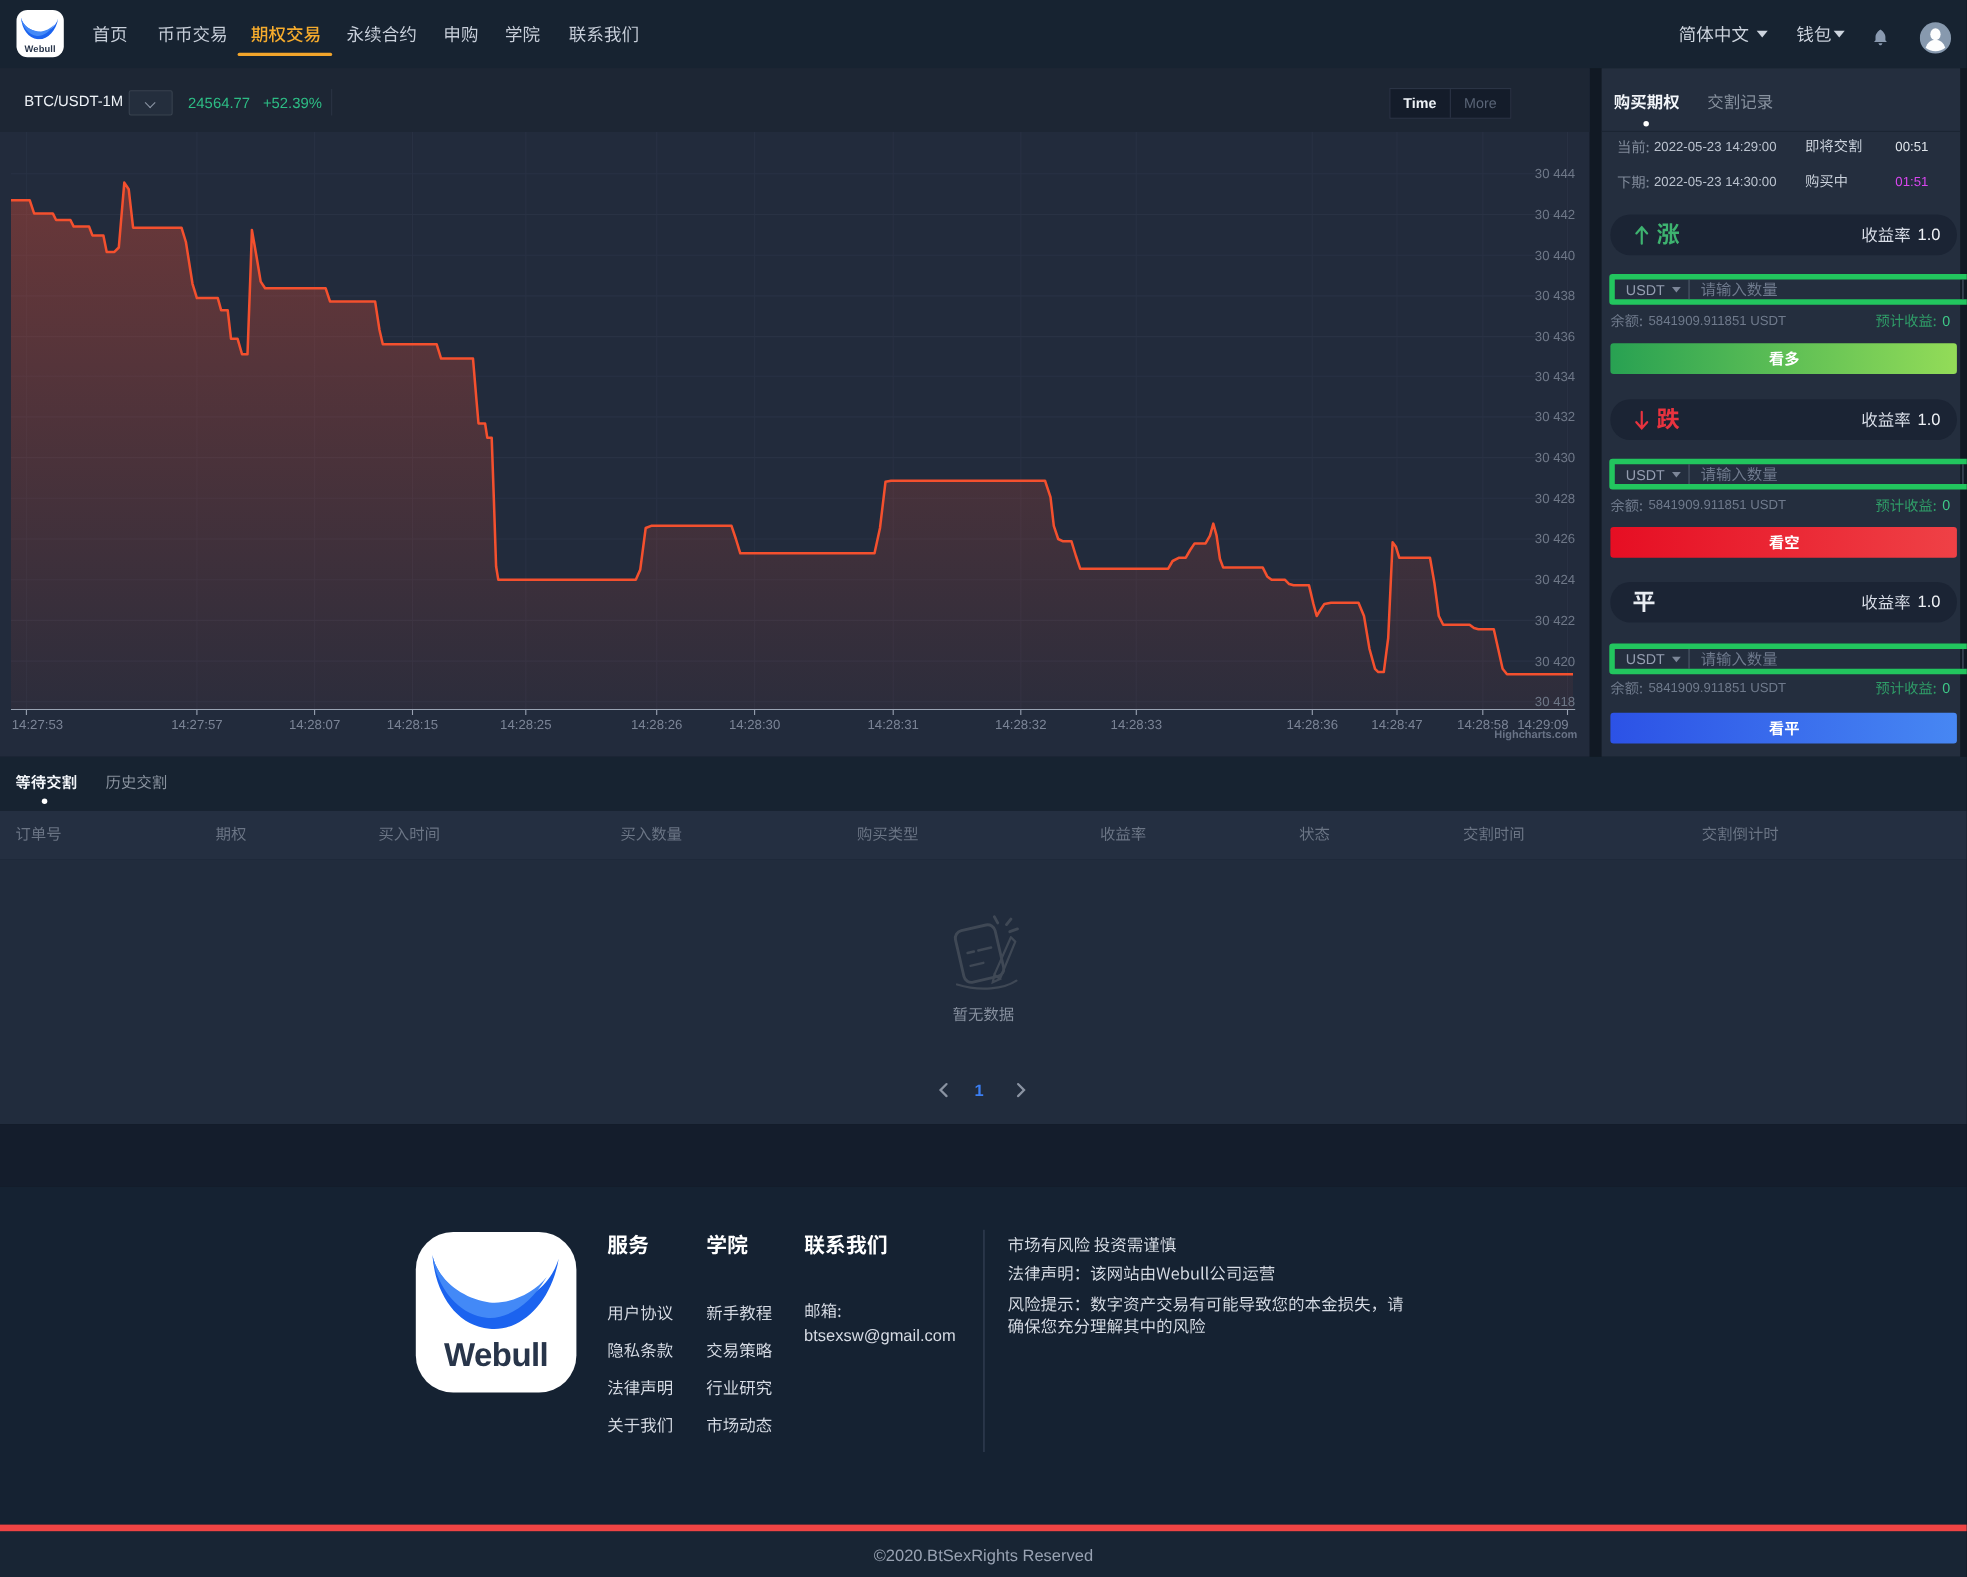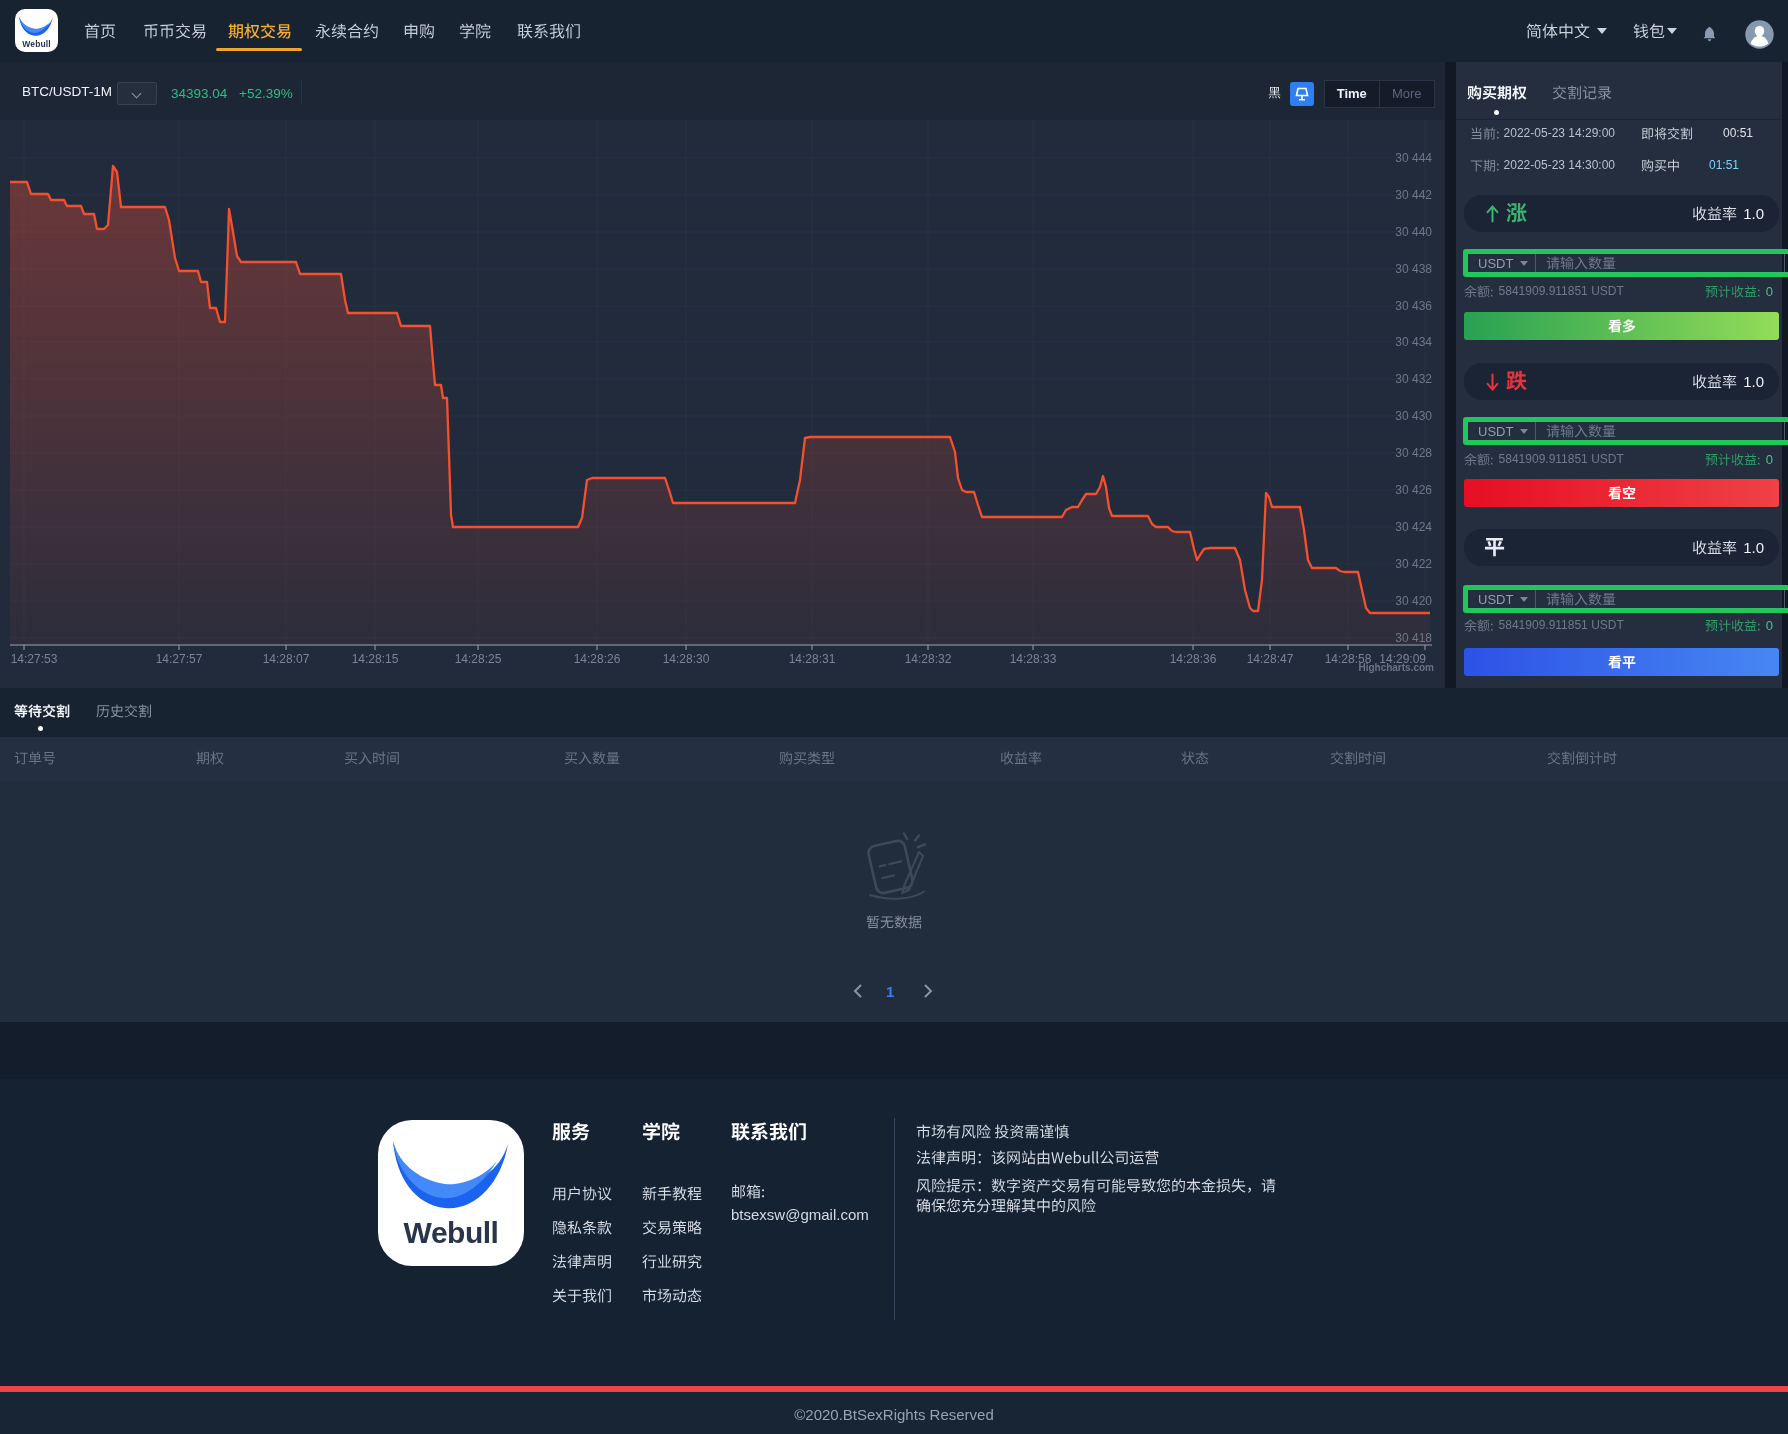--- a/index.html
+++ b/index.html
@@ -14,21 +14,21 @@
 
 #navul{position:absolute;left:216px;top:48px;width:86px;height:2.5px;background:#f2a52b;border-radius:2px}
 .caret{width:0;height:0;border-left:5px solid transparent;border-right:5px solid transparent;border-top:6px solid #cdd4de;position:absolute;top:28px}
 
 #chartpanel{position:absolute;left:0;top:62px;width:1445px;height:626px;background:#222b3c}
 #chead{position:absolute;left:0;top:0;width:1445px;height:58px;background:#1d2634}
 #csel{position:absolute;left:117px;top:20px;width:40px;height:23px;background:#242e3d;border:1px solid #38424f;border-radius:2px}
 #csel .chev{position:absolute;left:15px;top:7px;width:7px;height:7px;border-left:1.6px solid #8b95a4;border-bottom:1.6px solid #8b95a4;transform:rotate(-45deg)}
 .price{color:#2dbd85;font-size:13.5px;position:absolute;top:24px}
 #blueb{position:absolute;left:1290px;top:20px;width:24px;height:24px;background:#2e7ff2;border-radius:3px}
-#tmgroup{position:absolute;left:1324px;top:18px;width:111px;height:28px;border:1px solid #2b3445;background:#141c2a;display:flex}
+#tmgroup{position:absolute;left:1263px;top:18px;width:111px;height:28px;border:1px solid #2b3445;background:#141c2a;display:flex}
 #tmgroup .cell{width:55px;text-align:center;line-height:26px;font-size:13px}
 #tmgroup .c1{color:#eef2f7;font-weight:bold;border-right:1px solid #2b3445}
 #tmgroup .c2{color:#5a6577}
 
 #rpanel{position:absolute;left:1456px;top:62px;width:326px;height:626px;background:#242e3e}
 #rtabs{position:absolute;left:0;top:0;width:326px;height:58px;border-bottom:1px solid #1b2533}
 #rdot{position:absolute;left:38px;top:48px;width:5px;height:5px;border-radius:50%;background:#fff}
 .pill{position:absolute;left:8px;width:315px;height:37px;background:#1b2434;border-radius:18px}
 .inprow{position:absolute;left:7px;width:374px;height:28px;border:5px solid #22c55e;border-radius:3px;display:flex}
 .inprow .seg1{width:68px;border-right:1px solid #4f5a6a;display:flex;align-items:center;padding-left:10px}
@@ -100,21 +100,21 @@
       <path fill="#fdfefe" d="M5.6,23.5 C7.1,18.6 10.4,16.1 14.5,16.1 C18.6,16.1 21.9,18.6 23.4,23.5 C21,25.4 17.9,26.6 14.5,26.6 C11.1,26.6 8,25.4 5.6,23.5 Z"></path>
     </svg>
 </div>
 
 <div id="chartpanel">
   <div id="chead">
     <div class="abs" style="left:22px;top:22px;color:#eef2f7;font-size:13.5px;font-weight:normal">BTC/USDT-1M</div>
     <div id="csel">
         <div class="chev"></div>
       </div>
-    <div class="price" style="left:171px">34393.04</div>
+    <div class="price" style="left:171px">24564.77</div>
     <div class="price" style="left:239px">+52.39%</div>
     <div class="abs" style="left:301px;top:19px;width:1px;height:24px;background:#2b3443"></div>
     <div class="abs" style="left:1268px;top:23px"><svg width="13.0" height="13.0" viewBox="0 0 13.0 13.0" overflow="visible">
           <path fill="#e2e8f0" transform="translate(0,11.4) scale(0.013000,-0.013000)" d="M282 696C311 649 337 586 346 546L398 567C390 607 362 667 332 713ZM658 714C641 667 607 598 581 556L629 536C656 576 689 638 717 692ZM340 90C351 37 358 -32 358 -74L431 -65C431 -24 422 44 410 96ZM546 88C568 36 591 -32 599 -74L674 -56C664 -15 640 52 616 102ZM749 92C797 39 853 -35 878 -81L951 -53C924 -6 866 66 818 117ZM168 117C144 54 101 -13 57 -52L126 -84C174 -38 215 34 240 99ZM227 739H461V521H227ZM536 739H766V521H536ZM55 224V157H946V224H536V314H861V376H536V458H841V802H155V458H461V376H138V314H461V224Z"></path>
         </svg></div>
     <div id="blueb"><svg width="24" height="24" viewBox="0 0 24 24">
           <path fill="none" stroke="#fff" stroke-width="1.6" d="M8,6.5 L16,6.5 L17.5,13.5 L6.5,13.5 Z"></path>
           <path stroke="#fff" stroke-width="1.6" d="M12,13.5 L12,17.5 M9,17.8 L15,17.8"></path>
         </svg></div>
     <div id="tmgroup">
@@ -228,21 +228,21 @@
   <div class="abs" style="left:267px;top:64px;color:#dfe4ea;font-size:12px">00:51</div>
   <div class="flex abs" style="left:14px;top:96px">
       <svg width="29.6" height="13.0" viewBox="0 0 29.6 13.0" overflow="visible">
         <path fill="#828c9c" transform="translate(0,11.4) scale(0.013000,-0.013000)" d="M55 766V691H441V-79H520V451C635 389 769 306 839 250L892 318C812 379 653 469 534 527L520 511V691H946V766Z M1178 143C1148 76 1095 9 1039 -36C1057 -47 1087 -68 1101 -80C1155 -30 1213 47 1249 123ZM1321 112C1360 65 1406 -1 1424 -42L1486 -6C1465 35 1419 97 1379 143ZM1855 722V561H1650V722ZM1580 790V427C1580 283 1572 92 1488 -41C1505 -49 1536 -71 1548 -84C1608 11 1634 139 1644 260H1855V17C1855 1 1849 -3 1835 -4C1820 -5 1769 -5 1716 -3C1726 -23 1737 -56 1740 -76C1813 -76 1861 -75 1889 -62C1918 -50 1927 -27 1927 16V790ZM1855 494V328H1648C1650 363 1650 396 1650 427V494ZM1387 828V707H1205V828H1137V707H1052V640H1137V231H1038V164H1531V231H1457V640H1531V707H1457V828ZM1205 640H1387V551H1205ZM1205 491H1387V393H1205ZM1205 332H1387V231H1205Z M2139 390C2175 390 2205 418 2205 460C2205 501 2175 530 2139 530C2102 530 2073 501 2073 460C2073 418 2102 390 2139 390ZM2139 -13C2175 -13 2205 15 2205 56C2205 98 2175 126 2139 126C2102 126 2073 98 2073 56C2073 15 2102 -13 2139 -13Z"></path>
       </svg>
       <span style="color:#b9c1cd;font-size:12px;margin-left:4px">2022-05-23 14:30:00</span>
     </div>
   <div class="abs" style="left:185px;top:96px"><svg width="39.0" height="13.0" viewBox="0 0 39.0 13.0" overflow="visible">
         <path fill="#ccd3dd" transform="translate(0,11.4) scale(0.013000,-0.013000)" d="M215 633V371C215 246 205 71 38 -31C52 -42 71 -63 80 -77C255 41 277 229 277 371V633ZM260 116C310 61 369 -15 397 -62L450 -20C421 25 360 98 311 151ZM80 781V175H140V712H349V178H411V781ZM571 840C539 713 484 586 416 503C433 493 463 469 476 458C509 500 540 554 567 613H860C848 196 834 43 805 9C795 -5 785 -8 768 -7C747 -7 700 -7 646 -3C660 -23 668 -56 669 -77C718 -80 767 -81 797 -77C829 -73 850 -65 870 -36C907 11 919 168 932 643C932 653 932 682 932 682H596C614 728 630 776 643 825ZM670 383C687 344 704 298 719 254L555 224C594 308 631 414 656 515L587 535C566 420 520 294 505 262C490 228 477 205 463 200C472 183 481 150 485 135C504 146 534 155 736 198C743 174 749 152 752 134L810 157C796 218 760 321 724 400Z M1531 120C1664 60 1801 -16 1883 -77L1931 -20C1846 40 1704 116 1571 173ZM1220 595C1289 565 1374 517 1416 482L1458 539C1415 573 1329 618 1261 645ZM1110 449C1178 421 1262 375 1304 342L1346 398C1303 431 1218 474 1151 499ZM1067 301V231H1464C1409 106 1295 26 1053 -19C1067 -34 1086 -63 1092 -82C1366 -27 1487 74 1543 231H1937V301H1563C1585 397 1590 510 1594 642H1518C1515 506 1511 393 1487 301ZM1849 776V774H1111V703H1825C1802 650 1773 597 1748 559L1809 528C1850 586 1895 676 1931 758L1876 780L1863 776Z M2458 840V661H2096V186H2171V248H2458V-79H2537V248H2825V191H2902V661H2537V840ZM2171 322V588H2458V322ZM2825 322H2537V588H2825Z"></path>
       </svg></div>
-  <div class="abs" style="left:253px;top:96px;color:#7dd3fc;font-size:12px">01:51</div>
+  <div class="abs" style="left:267px;top:96px;color:#d946ef;font-size:12px">01:51</div>
 
   <div class="pill" style="top:133px">
     <svg class="abs" style="left:22px;top:10px" width="13" height="18" viewBox="0 0 13 18">
         <path fill="none" stroke="#3eb370" stroke-width="2" stroke-linecap="round" d="M6.5,16.5 L6.5,2 M1.6,7.2 L6.5,1.6 L11.4,7.2"></path>
       </svg>
     <div class="abs" style="left:42px;top:7px"><svg width="21.0" height="21.0" viewBox="0 0 21.0 21.0" overflow="visible">
           <path fill="#3eb370" transform="translate(0,18.5) scale(0.021000,-0.021000)" d="M53 768C100 727 157 666 182 626L264 696C237 735 177 792 131 831ZM20 506C68 465 128 405 156 367L235 441C206 479 143 533 95 571ZM40 -25 143 -73C172 28 202 151 225 262L132 313C107 191 69 59 40 -25ZM262 599C260 488 251 346 241 256H397C389 106 379 47 365 31C357 21 349 18 336 18C322 19 295 19 264 23C280 -7 290 -51 293 -85C332 -86 369 -85 392 -81C419 -77 436 -68 454 -44C481 -13 492 83 504 311C505 325 506 354 506 354H349L357 490H499V827H258V718H401V599ZM566 -91C585 -76 617 -61 789 7C784 31 780 77 780 108L676 71V366H719C753 183 808 21 904 -75C921 -48 955 -10 979 9C900 83 848 219 818 366H970V475H676V556C699 537 737 498 752 478C829 553 907 671 955 786L852 817C813 719 746 622 676 560V836H568V475H505V366H568V82C568 39 542 16 521 5C538 -17 560 -64 566 -91Z"></path>
         </svg></div>
     <div class="flex abs" style="right:15px;top:10px">
         <svg width="45.0" height="15.0" viewBox="0 0 45.0 15.0" overflow="visible">

